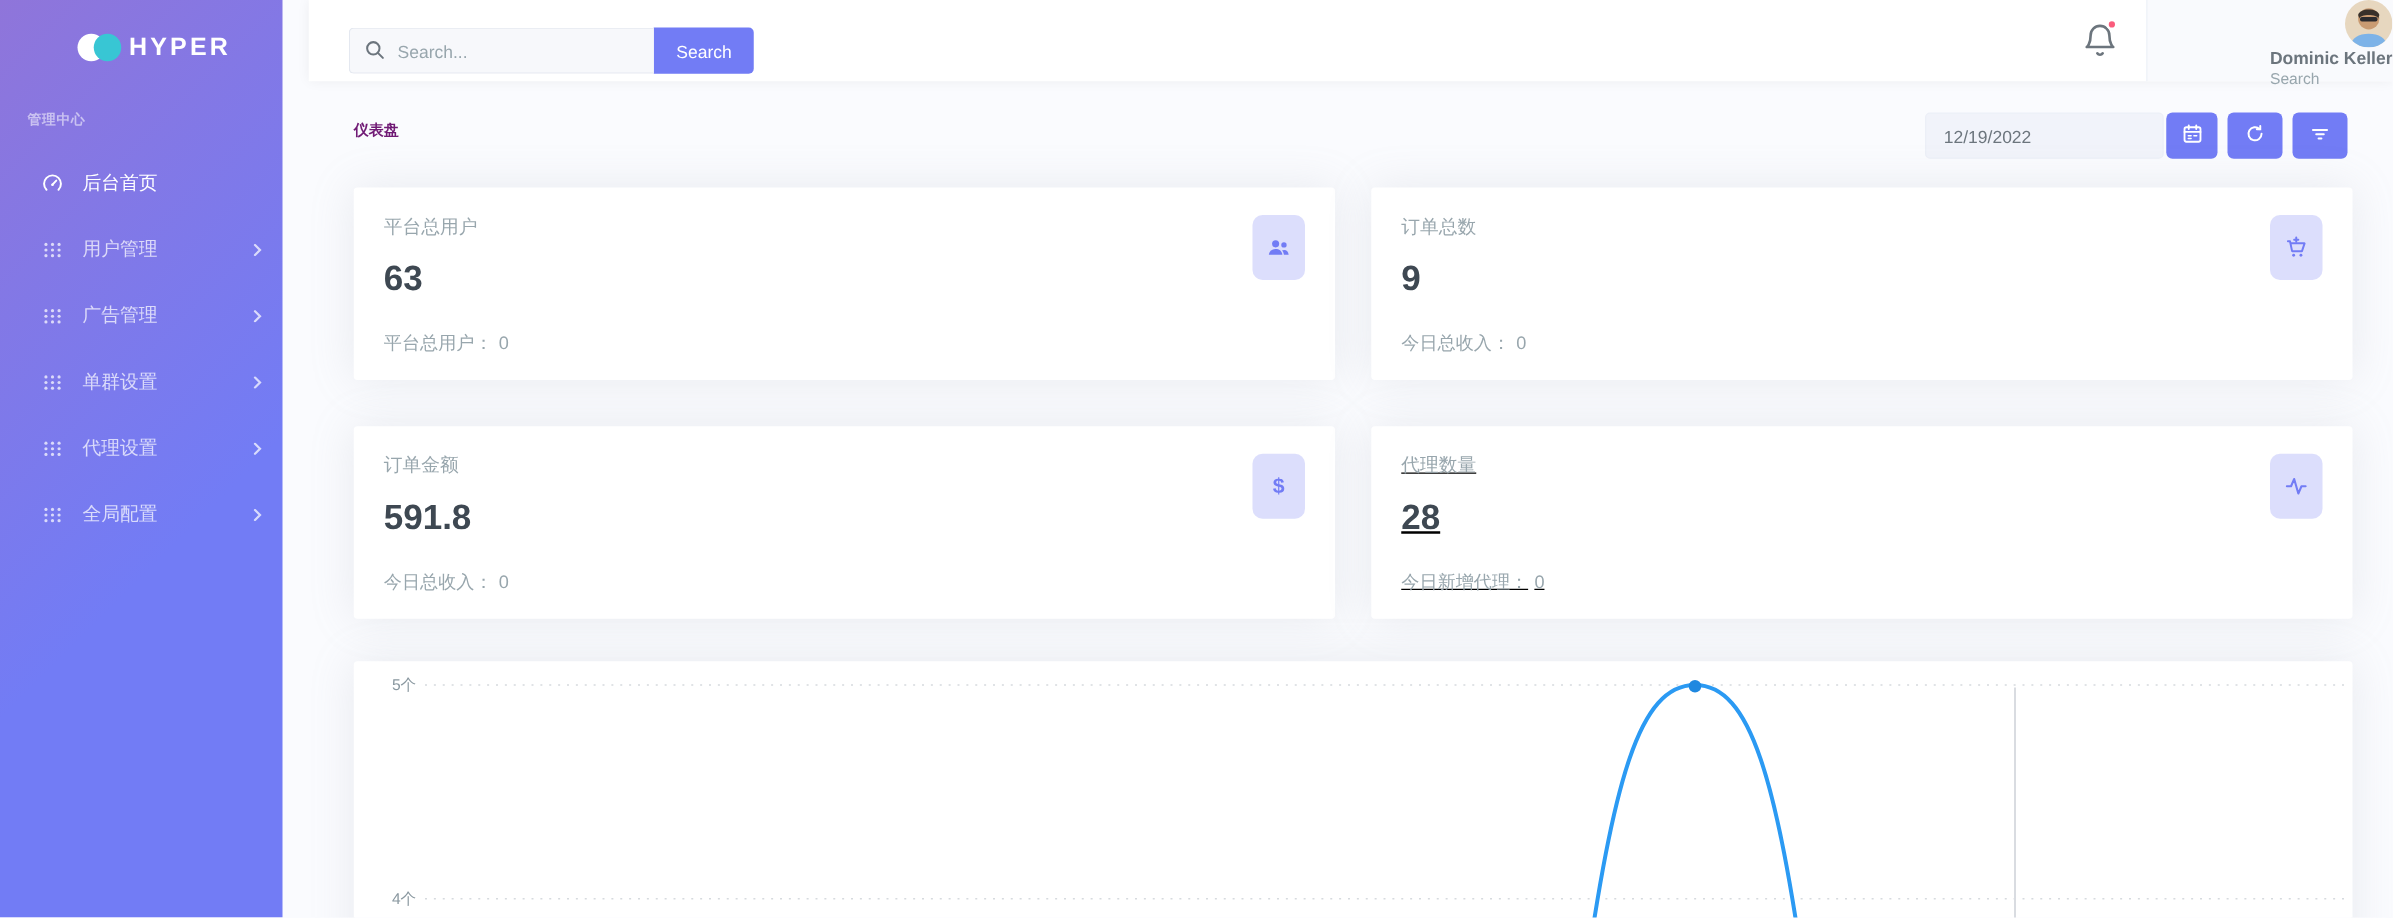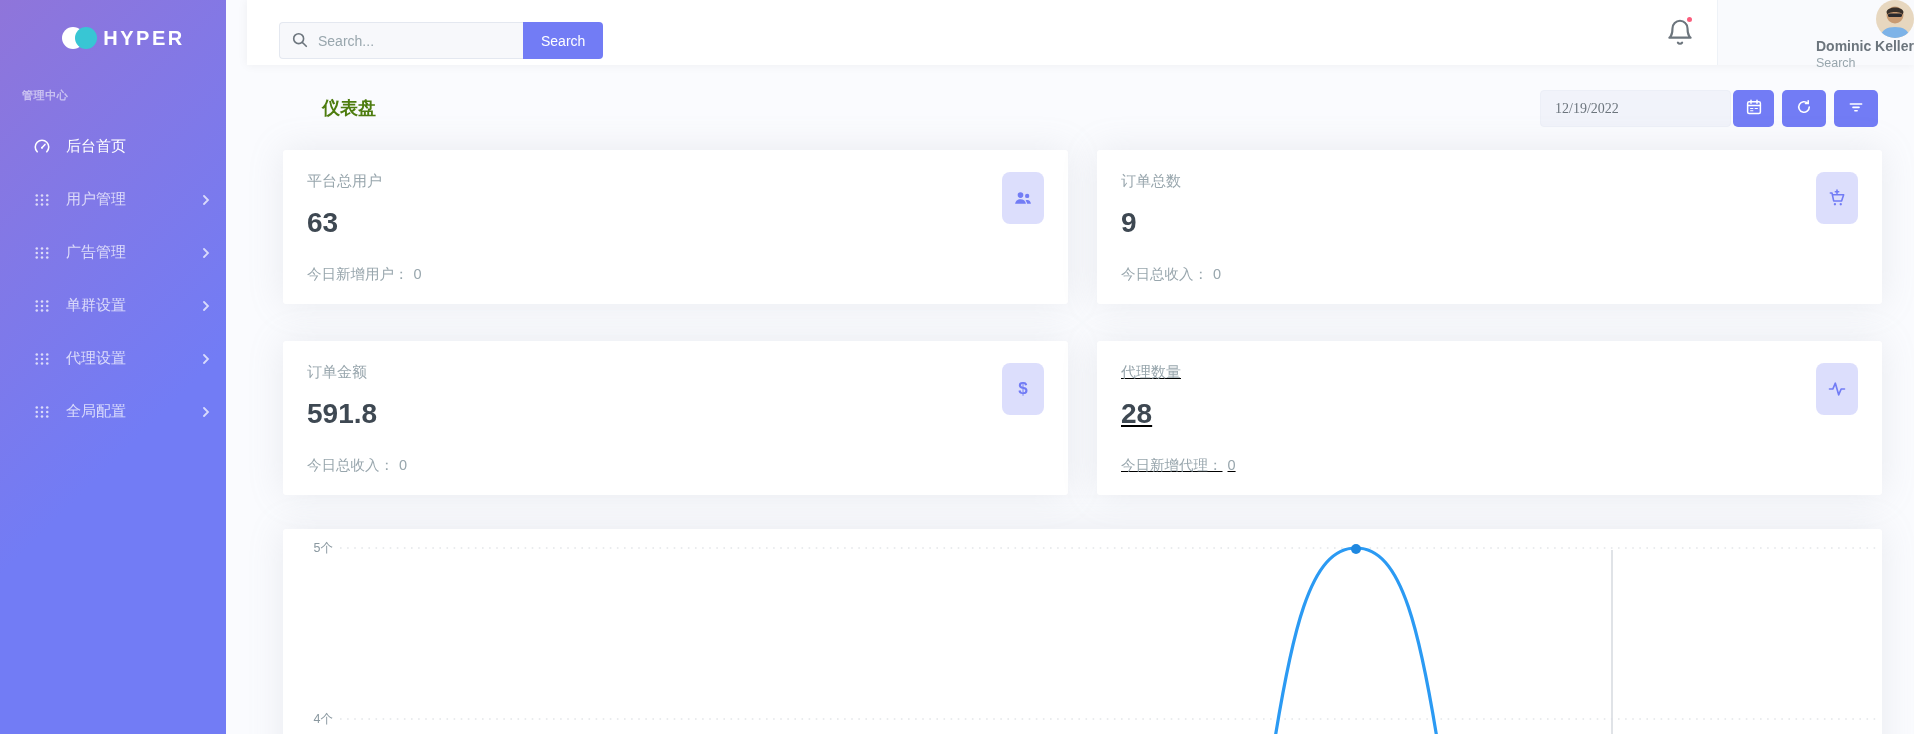--- a/index.html
+++ b/index.html
@@ -43,24 +43,24 @@
   .bell-dot { position:absolute; right:1px; top:-2px; width:9px; height:9px; border-radius:50%;
               background:#fa5c7c; border:2px solid #ffffff; }
   .user-box { position:absolute; left:1470px; top:0; width:197px; height:65px; background:#f9fafd;
               border-left:1px solid #eef2f7; display:flex; align-items:flex-end; cursor:pointer;flex-direction:column; }
   .avatar { width:38px; height:38px; border-radius:50%; overflow:hidden; margin-left:20px; flex:0 0 auto; }
   .user-text { margin-left:11px; line-height:1.25; }
   .user-name { font-size:14px; color:#6c757d; font-weight:700; }
   .user-role { font-size:12.5px; color:#98a6ad; }
 
   
-  .page-title { position:absolute; left:283px; top:96px; font-size:18px; font-weight:700; color:#4d7c0f;margin-left:39px; }
+  .page-title { position:absolute; left:283px; top:96px; font-size:12px; font-weight:700; color:#701a75; }
   .date-group { position:absolute; top:90px; left:1540px; height:37px; display:flex; align-items:center; }
   .date-input { width:191px; height:37px; background:#f1f3fa; border:1px solid #eceff7; border-radius:4px;
-                padding:0 14px; font-size:14px; color:#6c757d; outline:none; font-family:Liberation Serif, serif; }
+                padding:0 14px; font-size:14px; color:#6c757d; outline:none; font-family:Liberation Sans, sans-serif; }
   .sq-btn { width:41px; height:37px; background:#727cf5; border:none; border-radius:5px;
             display:flex; align-items:center; justify-content:center; cursor:pointer; }
   .sq-btn + .sq-btn { margin-left:8px; }
   .btn-cal { margin-left:2px; }
   .btn-refresh { margin-left:14px; width:44px; }
   .btn-filter { width:44px; }
 
   
   .card { position:absolute; background:#ffffff; border-radius:3px;
           box-shadow:0 0 35px rgba(154,161,171,.18); }
@@ -286,21 +286,21 @@
         <svg width="18" height="18" viewBox="0 0 24 24" fill="none" stroke="#ffffff" stroke-width="2.2" stroke-linecap="round">
           <path d="M4.5 8h15M8 12.5h8M10.5 17h3"></path>
         </svg></span>
     </button>
   </div>
 
   <div class="card stat-card" style="left:283px; top:150px;">
     <div class="stat-label">平台总用户</div>
     <div class="stat-value">63</div>
     <div class="stat-sub">
-      <span>今日新增用户：</span><span class="sub-val">0</span>
+      <span>平台总用户：</span><span class="sub-val">0</span>
     </div>
     <div class="icon-tile">
       <svg viewBox="0 0 24 24" fill="#727cf5">
         <circle cx="9" cy="8.5" r="3.4"></circle>
           <path d="M2.5 19c.6-4 3.2-5.6 6.5-5.6S15 15 15.5 19z"></path>
         <circle cx="17" cy="9.5" r="2.6"></circle>
           <path d="M16 19h5.5c-.3-3-1.8-4.6-4.3-4.6-.8 0-1.5.2-2.1.5 1 1 1.6 2.4 1.9 4.1z"></path>
       </svg>
     </div>
   </div>

